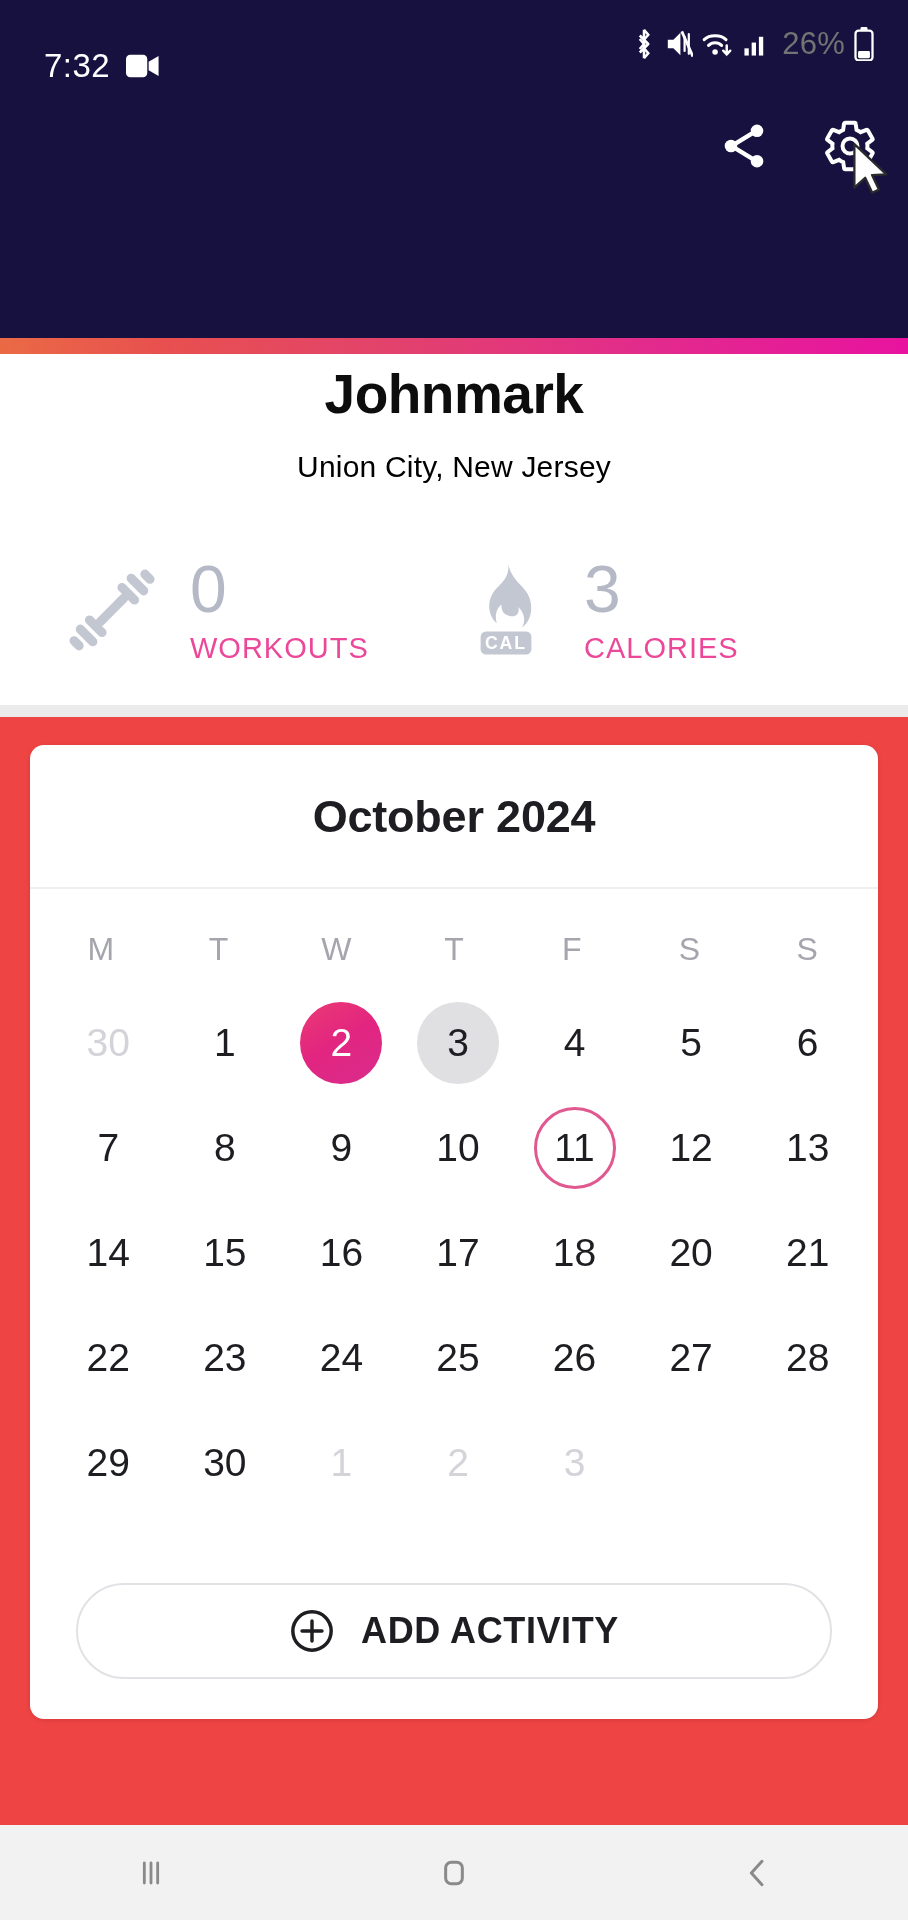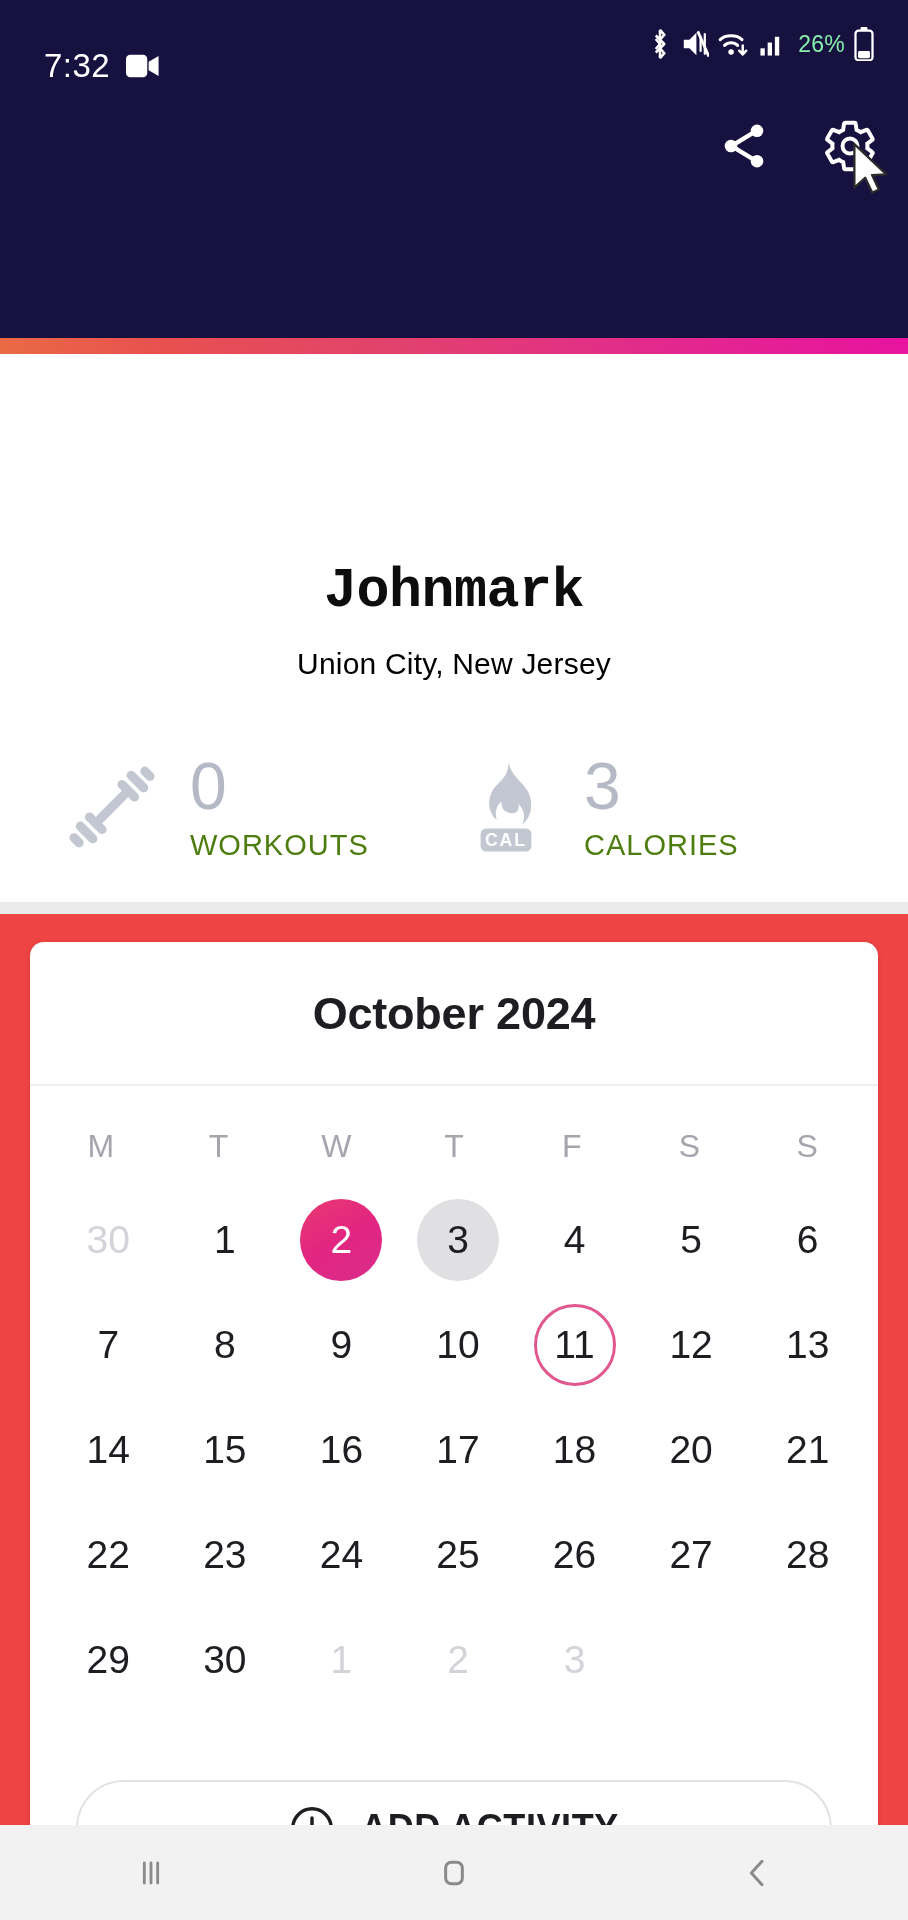--- a/index.html
+++ b/index.html
@@ -43,22 +43,22 @@
     color: #ffffff;
     font-size: 33px;
     letter-spacing: 0.5px;
   }
   .status-right {
     display: flex;
     align-items: center;
     gap: 9px;
   }
   .status-battery-text {
-    color: #86efac;
-    font-size: 23px;
+    color: #737373;
+    font-size: 31px;
     margin-left: 4px;
     letter-spacing: 0.2px;
     text-align: right;
   }
   .sb-icon { display: block; }
 
   
   .profile-header {
     position: relative;
     background: #171140;
@@ -223,22 +223,20 @@
     cursor: pointer;
     z-index: 7;
   }
 
   .profile-name {
     text-align: center;
     font-size: 55px;
     font-weight: bold;
     color: #0d0d0d;
     letter-spacing: -0.5px;
-    margin-top: 198px;
-    font-family: Liberation Mono, monospace;
   }
   .profile-location {
     text-align: center;
     font-size: 30px;
     color: #000000;
     margin-top: 24px;
     letter-spacing: 0.2px;
   }
 
   
@@ -264,21 +262,21 @@
   }
   .stat-text { line-height: 1; }
   .stat-value {
     font-size: 66px;
     color: #b5b9c6;
     font-weight: 400;
     line-height: 1;
   }
   .stat-label {
     font-size: 29px;
-    color: #4d7c0f;
+    color: #ec4899;
     letter-spacing: 1px;
     margin-top: 12px;
   }
 
   .section-sep {
     height: 12px;
     background: #ebebeb;
     flex: none;
   }
 

